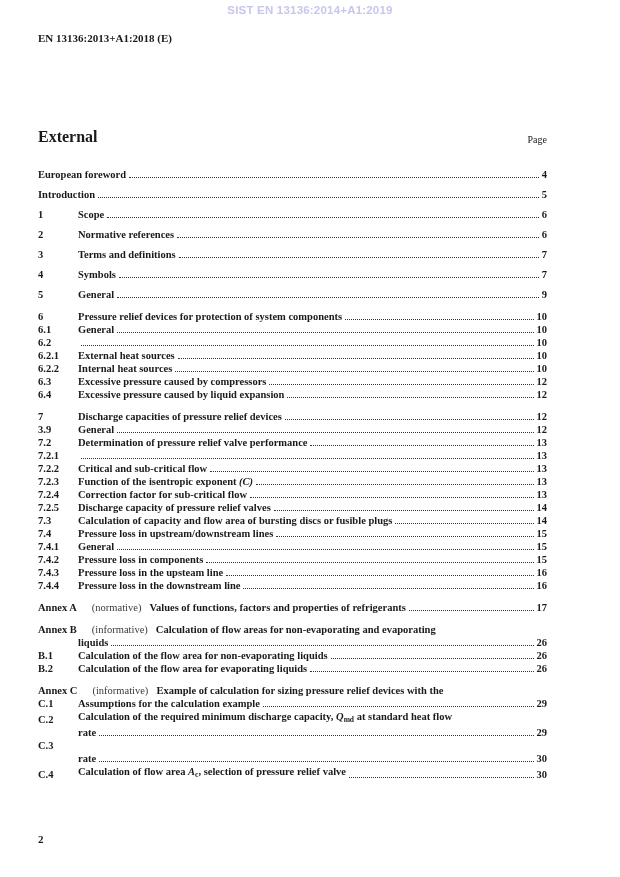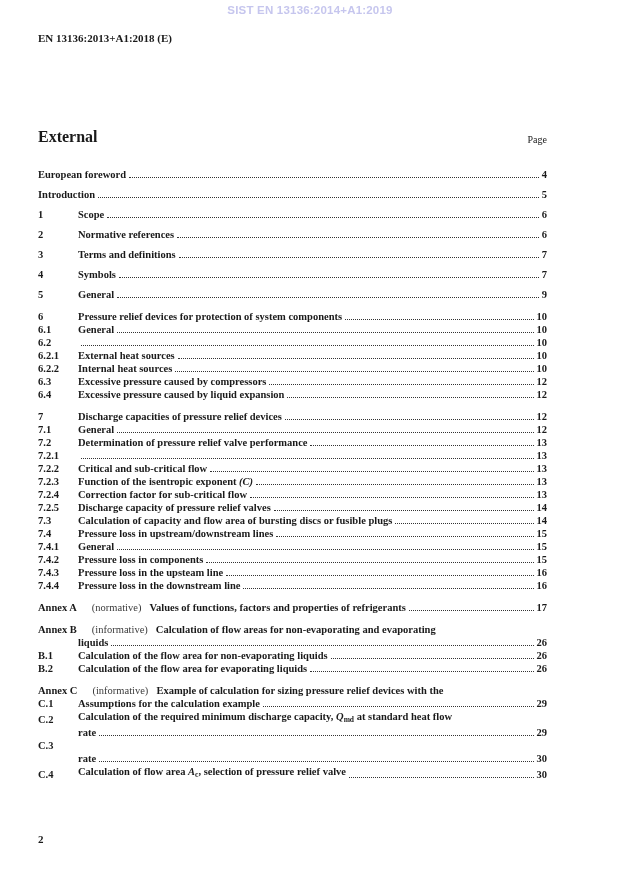--- a/index.html
+++ b/index.html
@@ -153,21 +153,21 @@
         <span class="leader"></span>
         <span class="pg">12</span>
       </div>
       <div class="toc-row sp-gap">
         <span class="lbl">7</span>
         <span class="txt">Discharge capacities of pressure relief devices</span>
         <span class="leader"></span>
         <span class="pg">12</span>
       </div>
       <div class="toc-row">
-        <span class="lbl">7.1</span>
+        <span class="lbl">3.9</span>
         <span class="txt">General</span>
         <span class="leader"></span>
         <span class="pg">12</span>
       </div>
       <div class="toc-row">
         <span class="lbl">7.2</span>
         <span class="txt">Determination of pressure relief valve performance</span>
         <span class="leader"></span>
         <span class="pg">13</span>
       </div>

